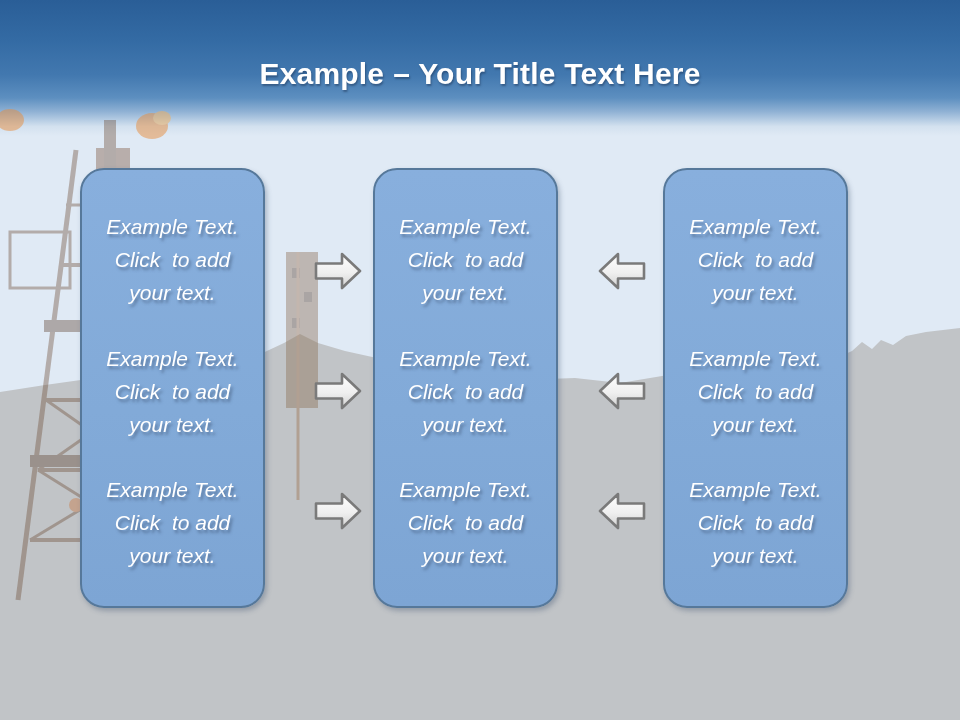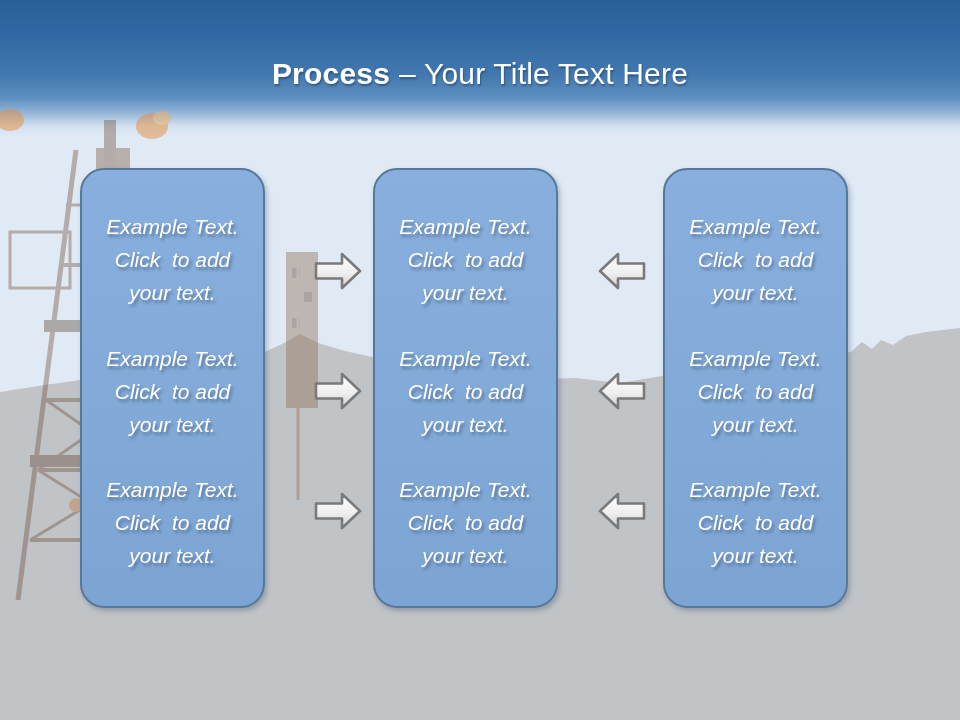--- a/index.html
+++ b/index.html
@@ -18,21 +18,21 @@
   
   .scene{position:absolute;top:0;left:0;width:960px;height:720px;pointer-events:none;}
   
   .title{
     position:absolute;top:52px;left:0;width:960px;height:48px;
     text-align:center;color:#FFFFFF;font-size:30px;line-height:44px;
     text-shadow:1px 2px 2px rgba(25,45,75,0.45);
     letter-spacing:0.2px;z-index:6;white-space:nowrap;
   }
   .title .t-bold{font-weight:700;}
-  .title .t-rest{font-weight:400;margin-left:9px;}
+  .title .t-rest{font-weight:700;margin-left:9px;}
   
   .box{
     position:absolute;top:168px;width:185px;height:440px;
     background:linear-gradient(180deg,#88AFDD 0%,#82AAD8 55%,#7DA5D4 100%);
     border:2.5px solid #56789A;border-radius:24px;
     box-shadow:2px 3px 5px rgba(60,80,110,0.35);
     box-sizing:border-box;
     display:flex;flex-direction:column;justify-content:space-between;
     padding:40px 8px 34px 8px;z-index:4;
   }
@@ -119,21 +119,21 @@
     </g>
     <g transform="translate(598,371)">
       <polygon points="46,12.5 20,12.5 20,3 2,20 20,37 20,27.5 46,27.5" fill="url(#arrowGrad)" stroke="#7A7A7A" stroke-width="2.6" stroke-linejoin="round"></polygon>
     </g>
     <g transform="translate(598,491)">
       <polygon points="46,12.5 20,12.5 20,3 2,20 20,37 20,27.5 46,27.5" fill="url(#arrowGrad)" stroke="#7A7A7A" stroke-width="2.6" stroke-linejoin="round"></polygon>
     </g>
   </svg>
 
   <div class="title">
-    <span class="t-bold">Process</span><span class="t-rest">– Your Title Text Here</span>
+    <span class="t-bold">Example</span><span class="t-rest">– Your Title Text Here</span>
   </div>
 
   <div class="box box1">
     <div class="tblock">
       <div class="tline">Example Text.</div>
       <div class="tline">Click  to add</div>
       <div class="tline">your text.</div>
     </div>
     <div class="tblock">
       <div class="tline">Example Text.</div>

